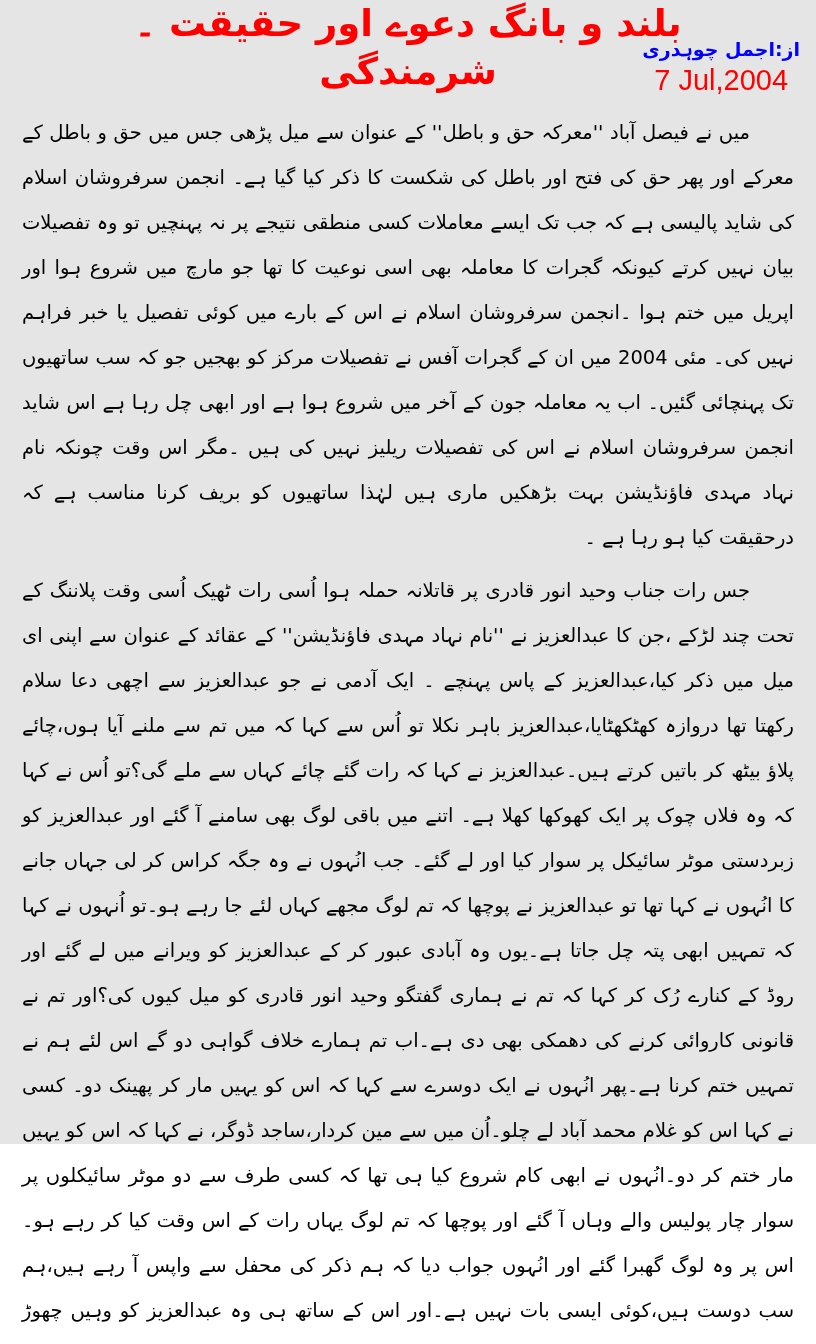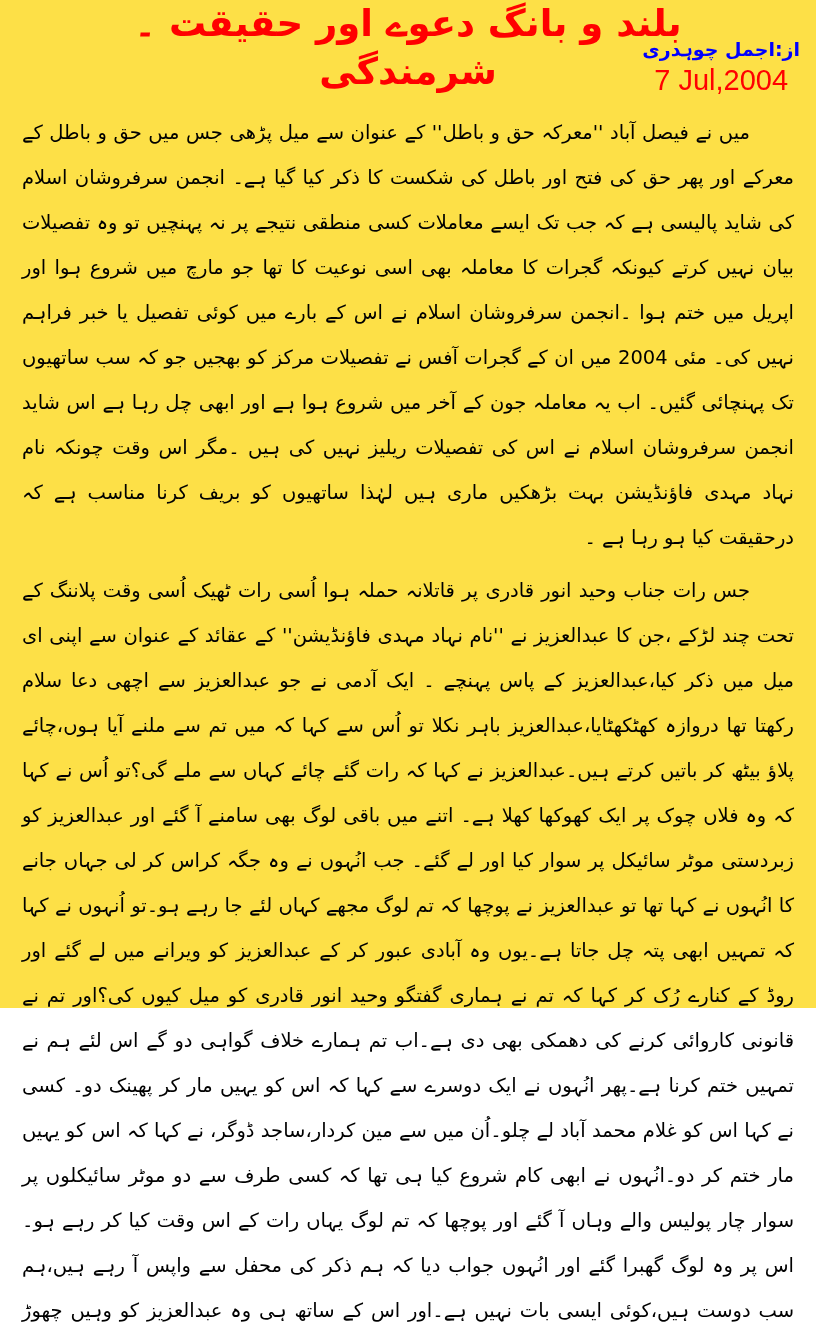--- a/index.html
+++ b/index.html
@@ -10,22 +10,22 @@
   body {
     width: 816px;
     height: 1344px;
     font-family: "DejaVu Sans", sans-serif;
     color: #000000;
     overflow: hidden;
   }
   .page {
     position: relative;
     width: 816px;
-    height: 1008px;
-    background: #fde047;
+    height: 1144px;
+    background: #e5e5e5;
     box-sizing: border-box;
   }
   .header-block {
     position: absolute;
     top: 36px;
     right: 16px;
     text-align: center;
     direction: rtl;
   }
   .byline {

